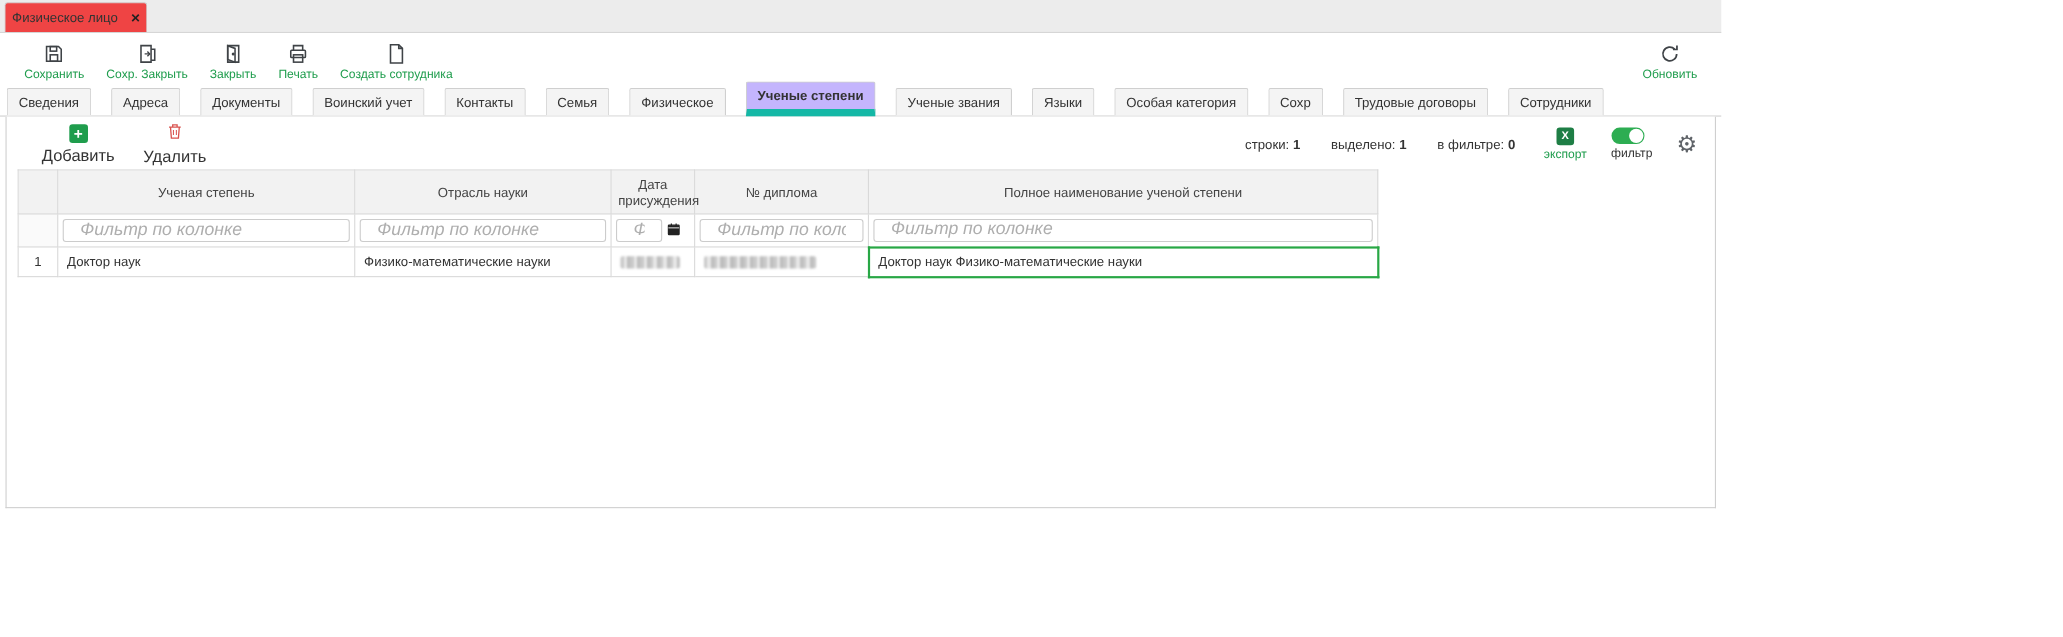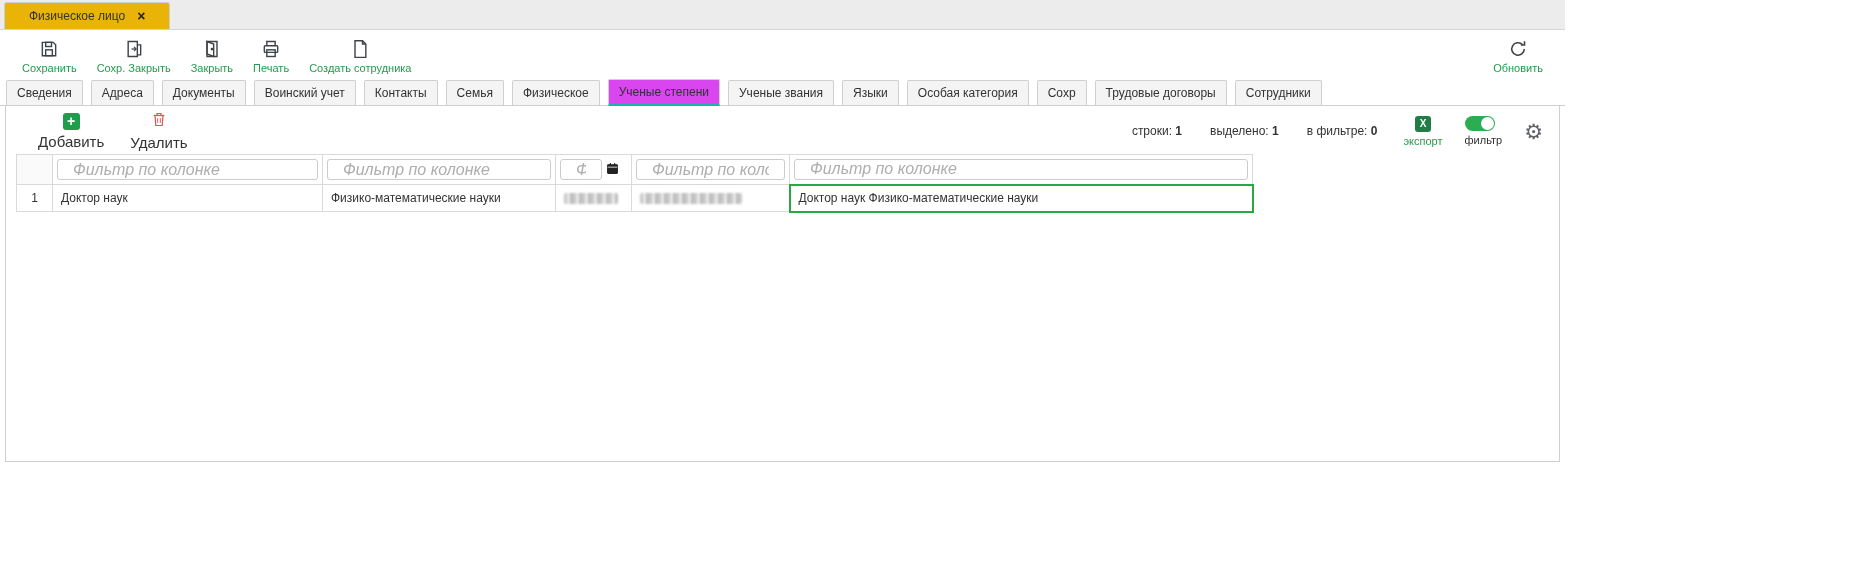--- a/index.html
+++ b/index.html
@@ -2,35 +2,35 @@
 <html><head>
 <meta charset="utf-8">
 <style>
   *{box-sizing:border-box;margin:0;padding:0}
   html,body{background:#fff}
   body{font-family:"Liberation Sans","DejaVu Sans",sans-serif;color:#333;font-size:12px}
   .app{width:1565px;height:579px;position:relative;background:#fff;overflow:hidden}
 
   
   .doc-tabbar{height:30px;background:#ececec;border-bottom:1px solid #d6d6d6;display:flex;align-items:flex-end;padding-left:4px}
-  .doc-tab{background:#eab308;border:1px solid #cfcfcf;border-bottom:none;height:27px;display:flex;align-items:center;padding:0 24px;font-size:12px;gap:12px;border-radius:3px 3px 0 0;cursor:pointer}
+  .doc-tab{background:#ef4444;border:1px solid #cfcfcf;border-bottom:none;height:27px;display:flex;align-items:center;padding:0 6px;font-size:12px;gap:12px;border-radius:3px 3px 0 0;cursor:pointer}
   .doc-tab .close{font-size:14px;color:#222;font-weight:bold;line-height:1;cursor:pointer}
 
   
   .toolbar{height:50px;display:flex;align-items:center;padding:2px 22px 0 22px;background:#fff}
   .tb-btn{background:none;border:none;display:flex;flex-direction:column;align-items:center;gap:2px;margin-right:20px;cursor:pointer;font-family:Liberation Sans, sans-serif}
   .tb-icon{height:21px;display:flex;align-items:center}
   .tb-icon svg{display:block}
   .tb-label{font-size:11px;color:#1f9d4d;white-space:nowrap}
   .tb-spacer{flex:1}
 
   
   .tabs{display:flex;align-items:flex-end;padding:0 6px;border-bottom:1px solid #cfcfcf;height:26px;background:#fff}
-  .tab{font-size:12px;padding:12px 10px;border:1px solid #cfcfcf;border-bottom:none;background:#f4f4f4;margin-right:8px;border-radius:2px 2px 0 0;cursor:pointer;color:#333;height:23px;display:flex;align-items:center;white-space:nowrap}
-  .tab.active{background:#d946ef;font-weight:normal;height:26px;margin-bottom:-1px;border-bottom:2px solid #14b8a6}
+  .tab{font-size:12px;padding:12px 10px;border:1px solid #cfcfcf;border-bottom:none;background:#f4f4f4;margin-right:18px;border-radius:2px 2px 0 0;cursor:pointer;color:#333;height:23px;display:flex;align-items:center;white-space:nowrap}
+  .tab.active{background:#c4b5fd;font-weight:bold;height:26px;margin-bottom:-1px;border-bottom:7px solid #14b8a6}
 
   
   .panel{margin:0 5px;border:1px solid #cfcfcf;border-top:none;height:356px;background:#fff;padding:2px 8px}
 
   
   .grid-toolbar{display:flex;align-items:center;height:46px;padding:0 8px 0 24px}
   .icon-btn{display:flex;flex-direction:column;align-items:center;gap:3px;background:none;border:none;margin-right:26px;cursor:pointer;font-family:inherit}
   .icon-btn .lbl{font-size:15px;color:#333;white-space:nowrap}
   .add-sq{width:17px;height:17px;background:#1f9d4d;border-radius:3px;color:#fff;font-size:14px;line-height:16px;text-align:center;font-weight:bold}
   .stats{font-size:12px;color:#333;display:flex;align-items:center;margin-right:26px;white-space:nowrap}
@@ -210,20 +210,28 @@
     <table>
       <colgroup>
         <col style="width:36px">
           <col style="width:270px">
           <col style="width:233px">
           <col style="width:76px">
           <col style="width:158px">
           <col style="width:463px">
       </colgroup>
       <thead>
+        <tr>
+          <th class="numhead"></th>
+          <th class="colhead">Ученая степень</th>
+          <th class="colhead">Отрасль науки</th>
+          <th class="colhead">Дата присуждения</th>
+          <th class="colhead">№ диплома</th>
+          <th class="colhead">Полное наименование ученой степени</th>
+        </tr>
         <tr class="filter-row">
           <th class="numcell"></th>
           <th>
             <input type="text" placeholder="Фильтр по колонке" style="">
           </th>
           <th>
             <input type="text" placeholder="Фильтр по колонке" style="">
           </th>
           <th>
             <span class="filter-date">

